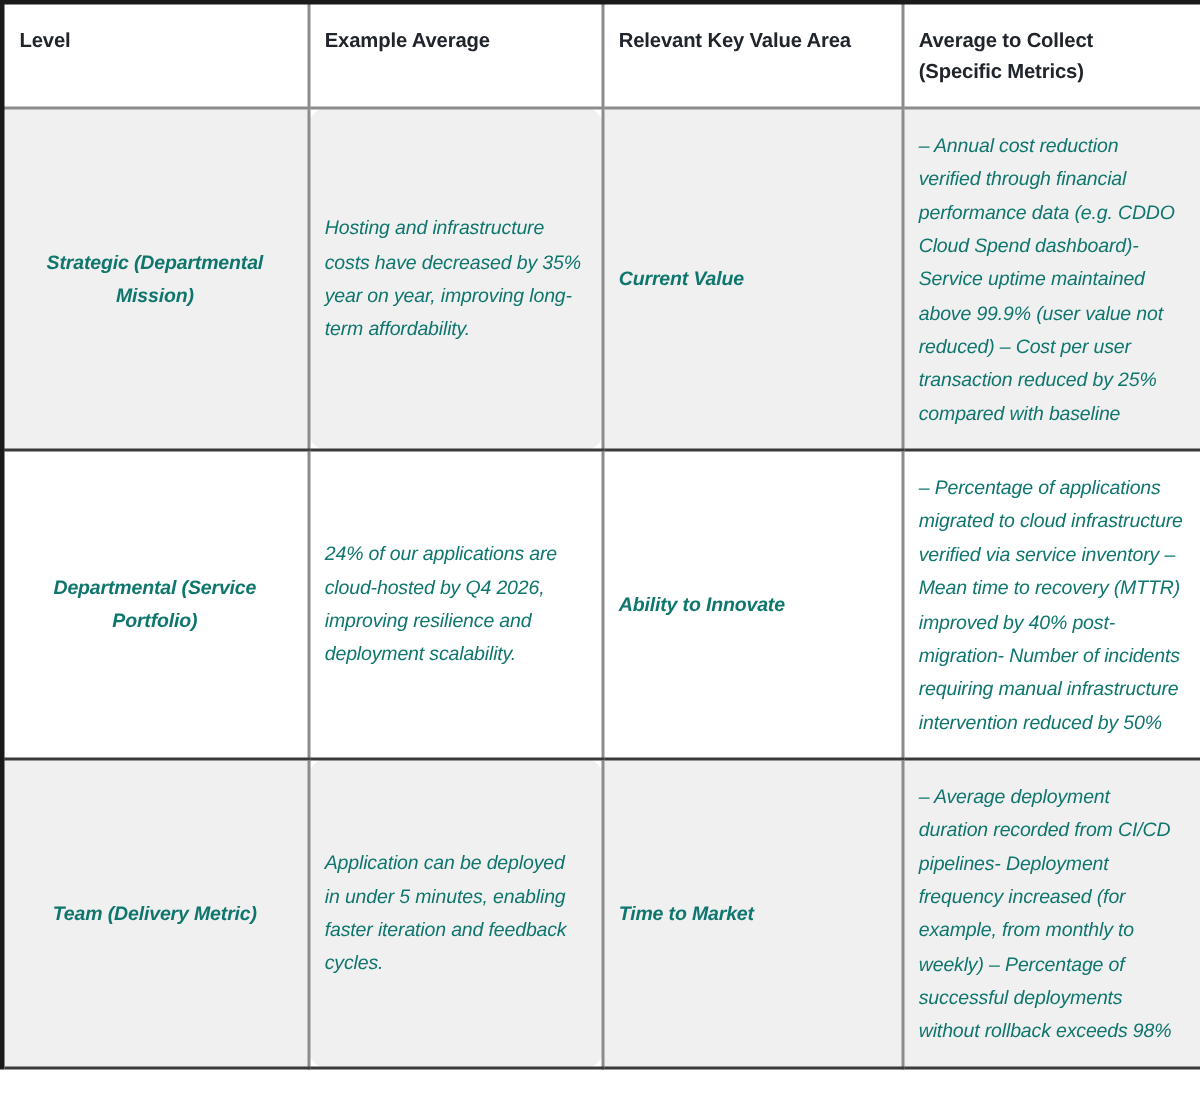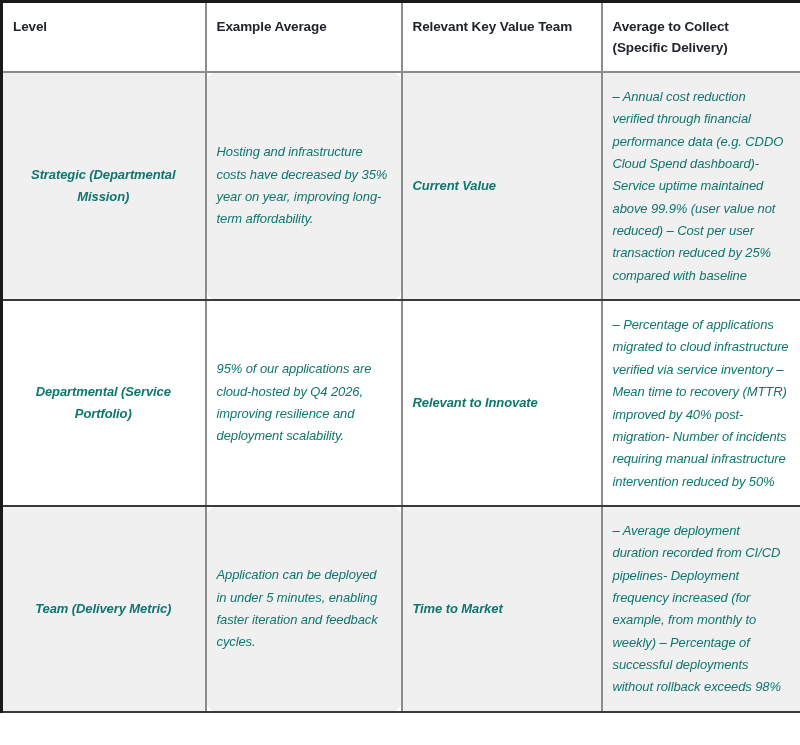--- a/index.html
+++ b/index.html
@@ -79,38 +79,38 @@
     <colgroup>
       <col class="c1">
         <col class="c2">
         <col class="c3">
         <col class="c4">
     </colgroup>
     <thead>
       <tr>
         <th>Level</th>
         <th>Example Average</th>
-        <th>Relevant Key Value Team</th>
+        <th>Relevant Key Value Area</th>
         <th>
           <span>Average to Collect</span><br>
-          <span>(Specific Delivery)</span>
+          <span>(Specific Metrics)</span>
         </th>
       </tr>
     </thead>
     <tbody>
       <tr class="shaded">
         <td class="level-cell">Strategic (Departmental Mission)</td>
         <td class="outcome-cell">Hosting and infrastructure costs have decreased by 35% year on year, improving long-term affordability.</td>
         <td class="kva-cell">Current Value</td>
         <td class="evidence-cell">– Annual cost reduction verified through financial performance data (e.g. CDDO Cloud Spend dashboard)- Service uptime maintained above 99.9% (user value not reduced) – Cost per user transaction reduced by 25% compared with baseline</td>
       </tr>
       <tr class="plain">
         <td class="level-cell">Departmental (Service Portfolio)</td>
-        <td class="outcome-cell">95% of our applications are cloud-hosted by Q4 2026, improving resilience and deployment scalability.</td>
-        <td class="kva-cell">Relevant to Innovate</td>
+        <td class="outcome-cell">24% of our applications are cloud-hosted by Q4 2026, improving resilience and deployment scalability.</td>
+        <td class="kva-cell">Ability to Innovate</td>
         <td class="evidence-cell">– Percentage of applications migrated to cloud infrastructure verified via service inventory – Mean time to recovery (MTTR) improved by 40% post-migration- Number of incidents requiring manual infrastructure intervention reduced by 50%</td>
       </tr>
       <tr class="shaded">
         <td class="level-cell">Team (Delivery Metric)</td>
         <td class="outcome-cell">Application can be deployed in under 5 minutes, enabling faster iteration and feedback cycles.</td>
         <td class="kva-cell">Time to Market</td>
         <td class="evidence-cell">– Average deployment duration recorded from CI/CD pipelines- Deployment frequency increased (for example, from monthly to weekly) – Percentage of successful deployments without rollback exceeds 98%</td>
       </tr>
     </tbody>
   </table>

